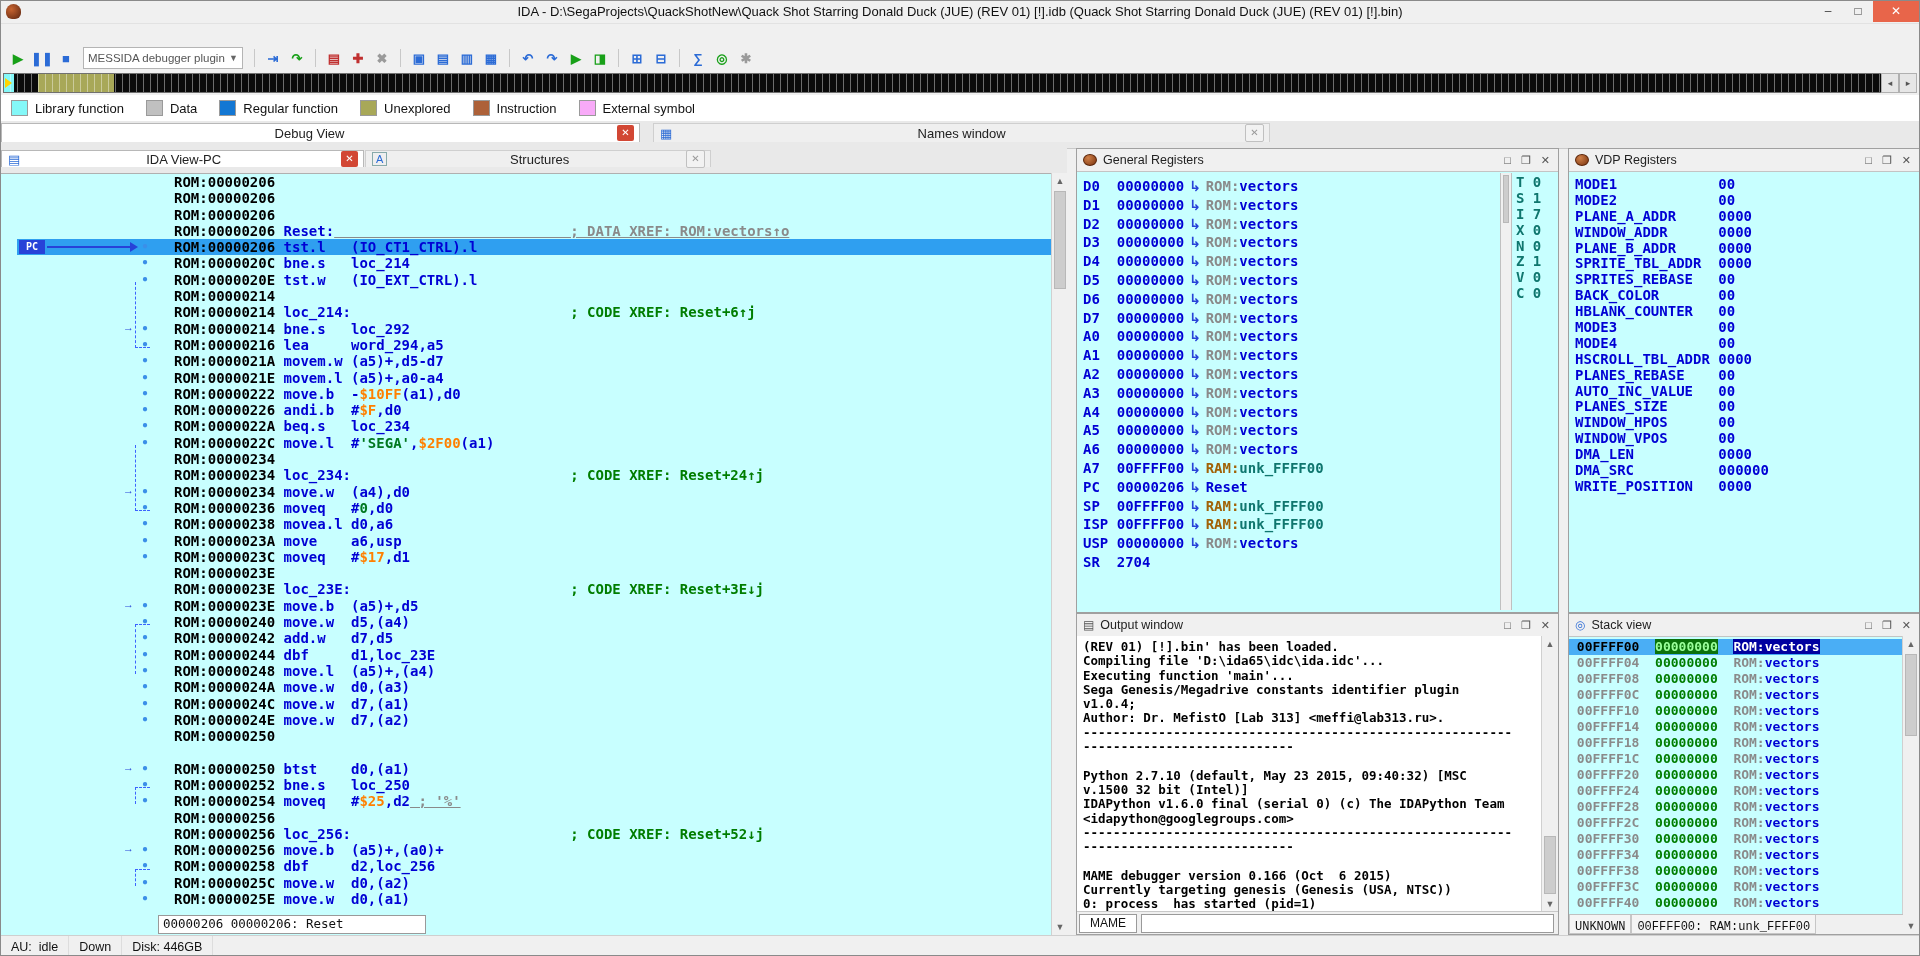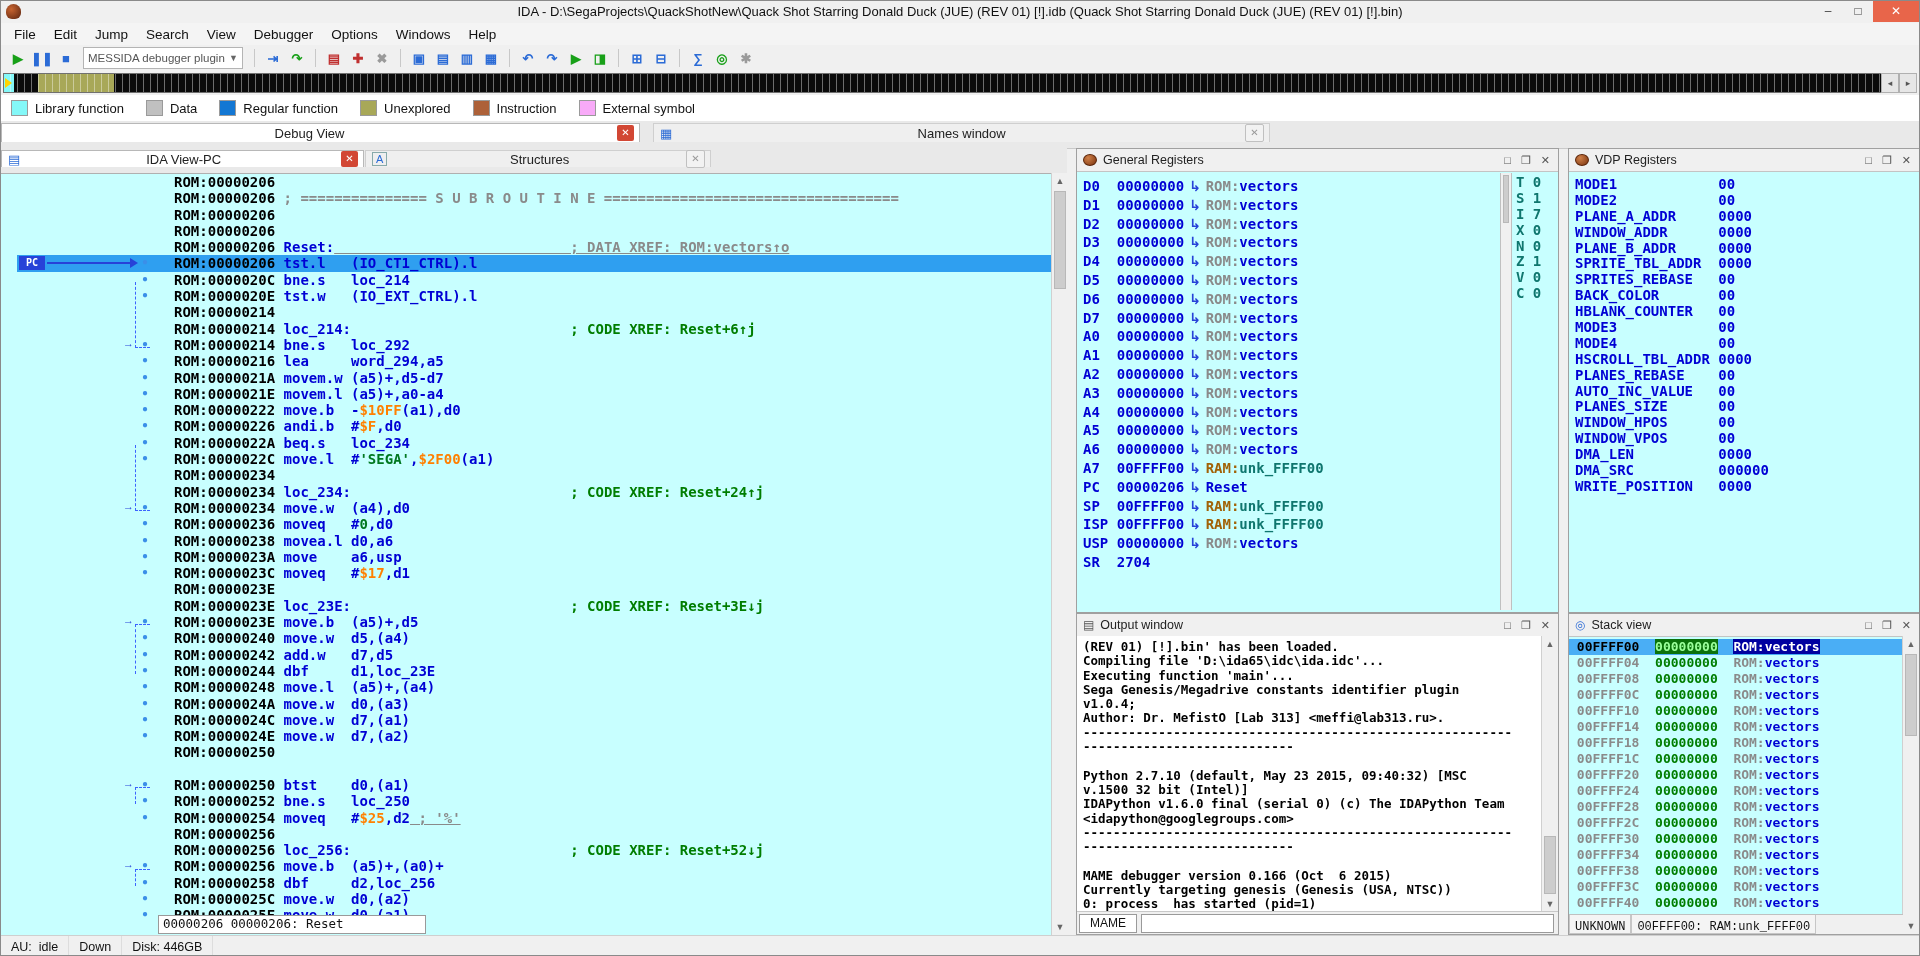--- a/index.html
+++ b/index.html
@@ -139,31 +139,20 @@
   <div class="titlebar">
     <div class="app-icon"></div>
     <div class="tb-title">IDA - D:\SegaProjects\QuackShotNew\Quack Shot Starring Donald Duck (JUE) (REV 01) [!].idb (Quack Shot Starring Donald Duck (JUE) (REV 01) [!].bin)</div>
     <div class="win-ctls">
       <div class="wbtn">–</div>
       <div class="wbtn">□</div>
       <div class="wbtn close">✕</div>
     </div>
   </div>
 
-  <div class="menubar" id="menubar">
-      <span class="menu-item">File</span>
-      <span class="menu-item">Edit</span>
-      <span class="menu-item">Jump</span>
-      <span class="menu-item">Search</span>
-      <span class="menu-item">View</span>
-      <span class="menu-item">Debugger</span>
-      <span class="menu-item">Options</span>
-      <span class="menu-item">Windows</span>
-      <span class="menu-item">Help</span>
-    </div>
 
   <div class="toolbar" id="toolbar">
       <div class="tbtn" style="color: rgb(24, 160, 24);">▶</div>
       <div class="tbtn" style="color: rgb(43, 107, 214);">❚❚</div>
       <div class="tbtn" style="color: rgb(43, 107, 214);">■</div>
       <div class="plugin-dd">
         <span>MESSIDA debugger plugin</span>
         <span class="dd-arrow">▼</span>
       </div>
       <div class="tb-sep"></div>
@@ -258,21 +247,20 @@
   </div>
 
   <div class="disasm" id="disasm">
     <div class="flow down" style="left:134px;top:108px;height:65px;"></div>
     <div class="flow down" style="left:134px;top:271px;height:65px;"></div>
     <div class="flow up" style="left:134px;top:450px;height:49px;"></div>
     <div class="flow up" style="left:134px;top:613px;height:16px;"></div>
     <div class="flow up" style="left:134px;top:695px;height:16px;"></div>
     <div id="code-lines">
         <div class="crow"><span class="gut"></span><pre class="ctext"><span class="s-a">ROM:00000206</span></pre></div>
-        <div class="crow"><span class="gut"></span><pre class="ctext"><span class="s-a">ROM:00000206 </span><span class="s-g">; =============== S U B R O U T I N E ===================================</span></pre></div>
         <div class="crow"><span class="gut"></span><pre class="ctext"><span class="s-a">ROM:00000206</span></pre></div>
         <div class="crow"><span class="gut"></span><pre class="ctext"><span class="s-a">ROM:00000206</span></pre></div>
         <div class="crow"><span class="gut"></span><pre class="ctext"><span class="s-a">ROM:00000206 </span><span class="s-b">Reset:</span><span class="s-gc">                            ; DATA XREF: ROM:vectors↑o</span></pre></div>
         <div class="crow hl"><span class="gut"><span class="dot">●</span><span class="pcbox">PC</span><span class="pcline"></span><span class="pchead"></span></span><pre class="ctext"><span class="s-a">ROM:00000206 </span><span class="s-b">tst.l   (IO_CT1_CTRL).l</span></pre></div>
         <div class="crow"><span class="gut"><span class="dot">●</span></span><pre class="ctext"><span class="s-a">ROM:0000020C </span><span class="s-b">bne.s   loc_214</span></pre></div>
         <div class="crow"><span class="gut"><span class="dot">●</span></span><pre class="ctext"><span class="s-a">ROM:0000020E </span><span class="s-b">tst.w   (IO_EXT_CTRL).l</span></pre></div>
         <div class="crow"><span class="gut"></span><pre class="ctext"><span class="s-a">ROM:00000214</span></pre></div>
         <div class="crow"><span class="gut"></span><pre class="ctext"><span class="s-a">ROM:00000214 </span><span class="s-b">loc_214:</span><span class="s-c">                          ; CODE XREF: Reset+6↑j</span></pre></div>
         <div class="crow"><span class="gut"><span class="dot">●</span><span class="garr">→</span></span><pre class="ctext"><span class="s-a">ROM:00000214 </span><span class="s-b">bne.s   loc_292</span></pre></div>
         <div class="crow"><span class="gut"><span class="dot">●</span></span><pre class="ctext"><span class="s-a">ROM:00000216 </span><span class="s-b">lea     word_294,a5</span></pre></div>

